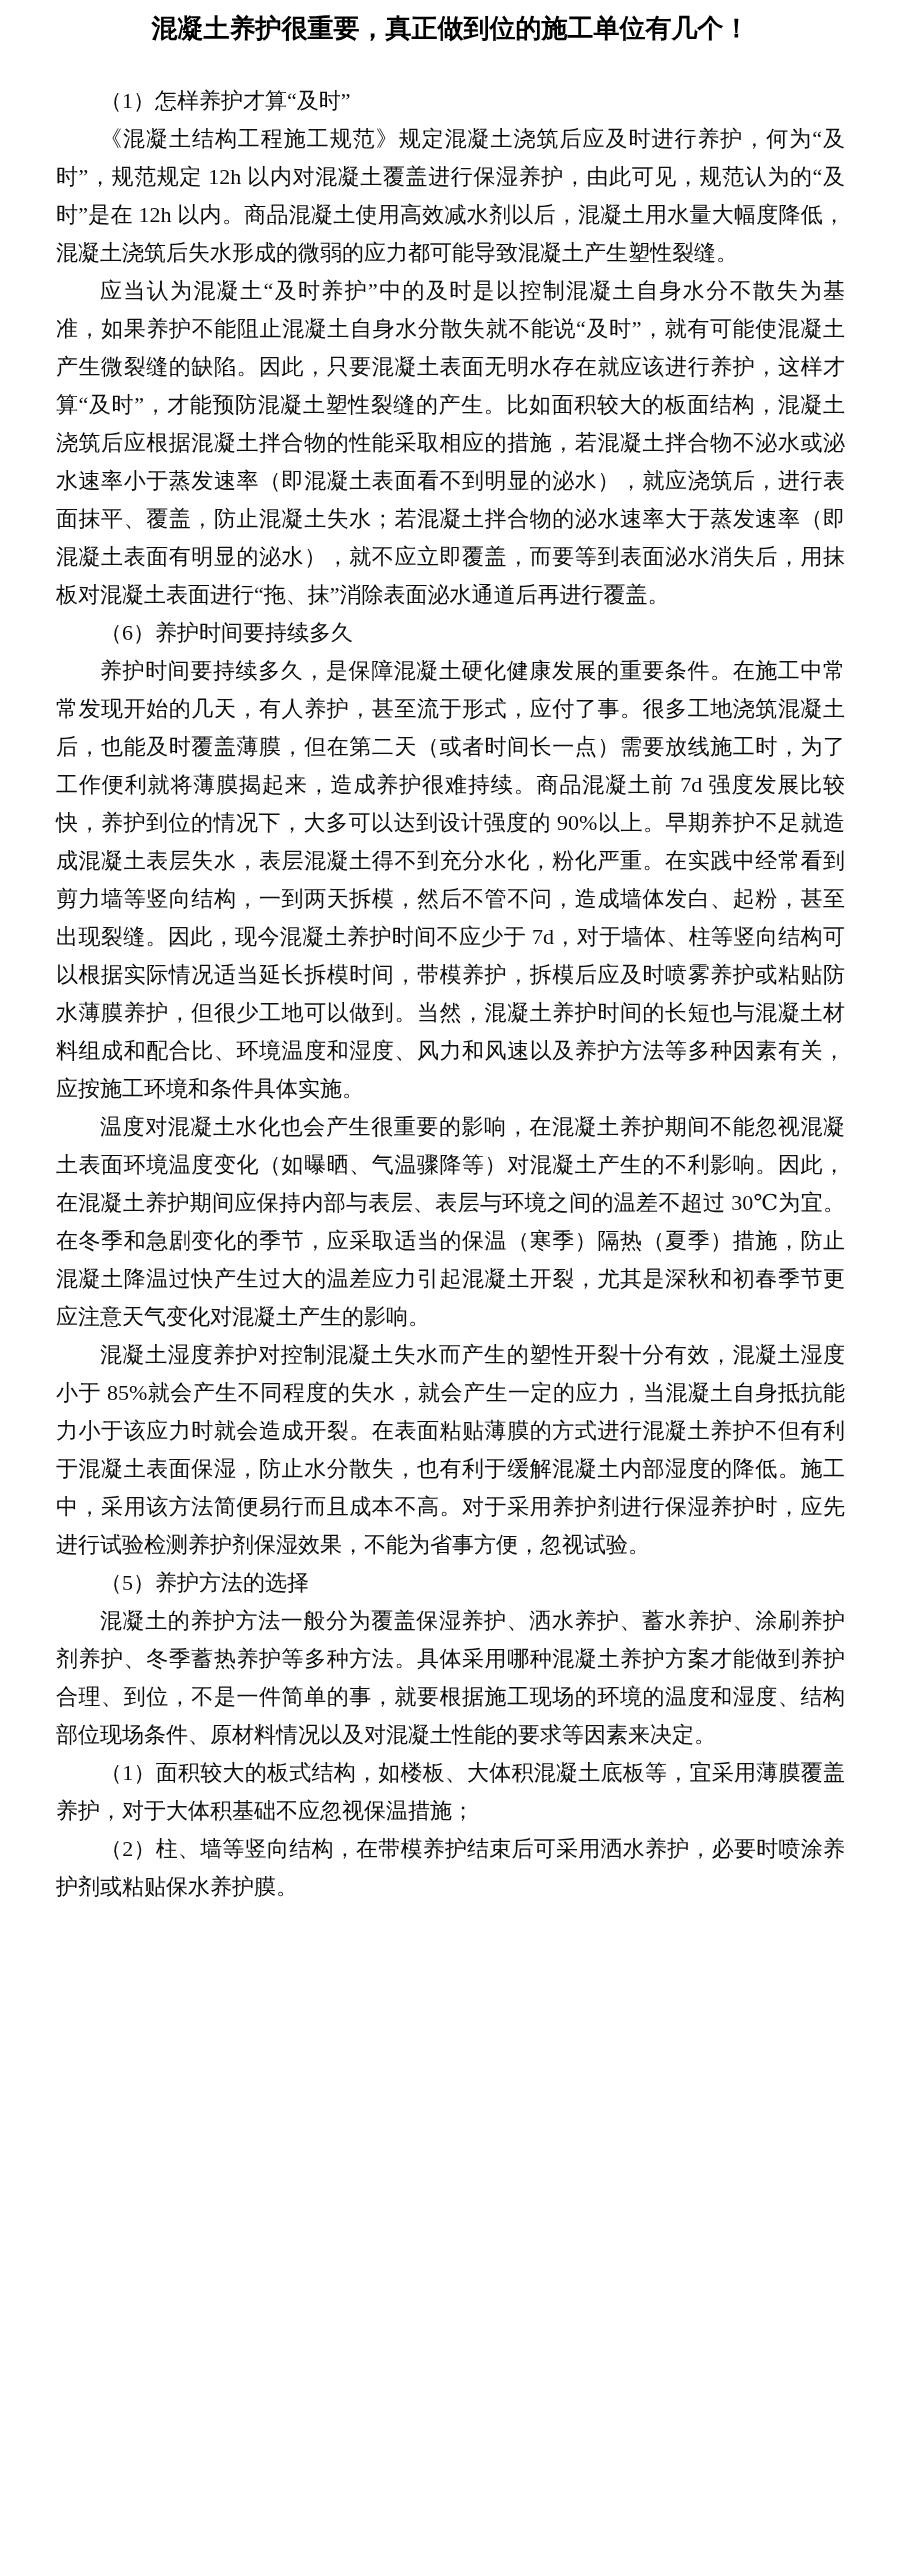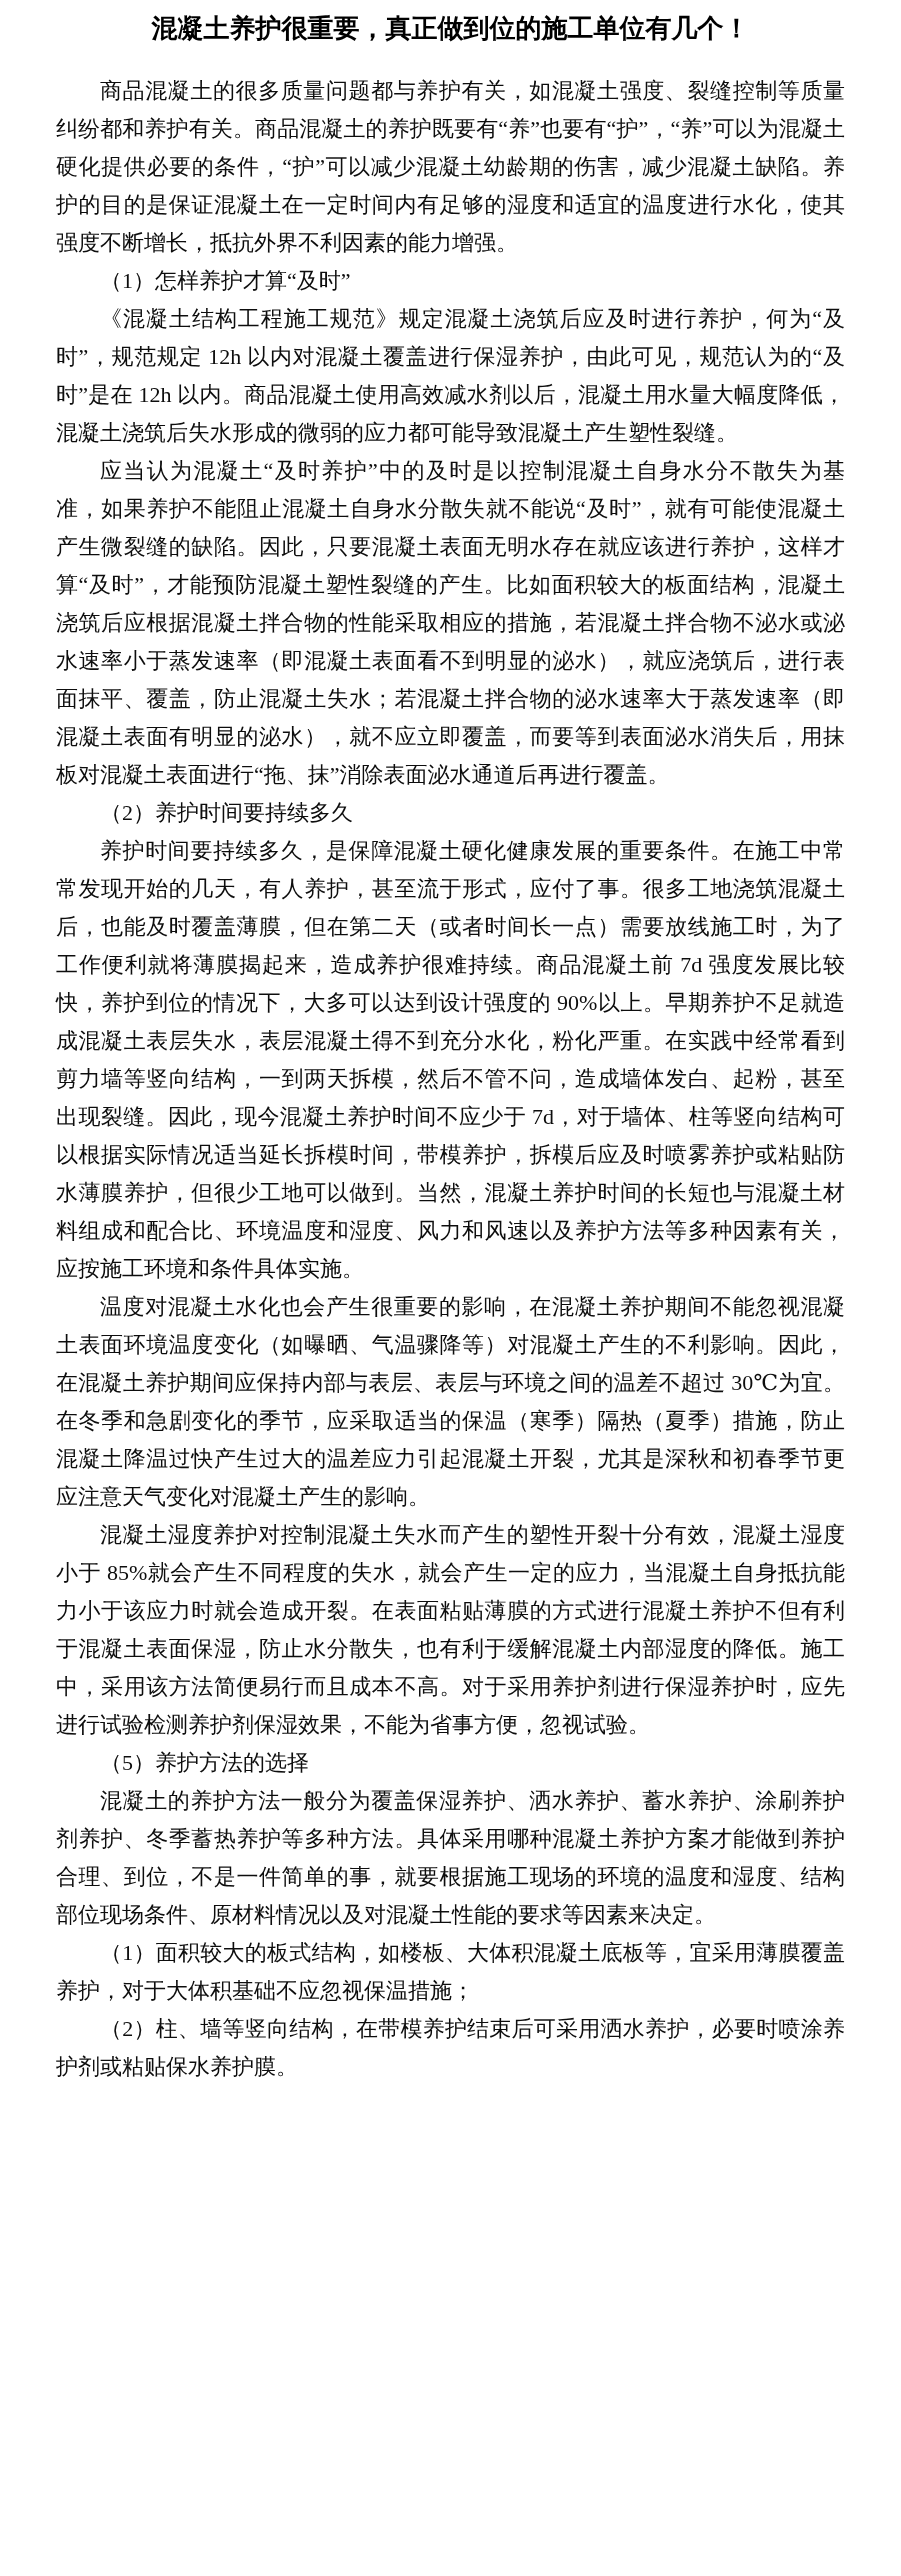--- a/index.html
+++ b/index.html
@@ -15,21 +15,21 @@
   }
   .page {
     padding: 11px 56px 0 56px;
     box-sizing: border-box;
     width: 901px;
   }
   .article-title {
     font-size: 26px;
     font-weight: bold;
     text-align: center;
-    margin: 0 0 26px 0;
+    margin: 0 0 36px 0;
     line-height: 1.35;
     color: #000000;
   }
   .article-body {
     width: 100%;
   }
   .para {
     margin: 0;
     font-size: 22px;
     line-height: 38px;
@@ -37,25 +37,24 @@
     text-indent: 2em;
     word-break: break-all;
   }
 </style>
 </head>
 <body>
 
 <div class="page">
   <h1 class="article-title">混凝土养护很重要，真正做到位的施工单位有几个！</h1>
   <div class="article-body">
-      <p class="para body">商品混凝土的很多质量问题都与养护有关，如混凝土强度、裂缝控制等质量纠纷都和养护有关。商品混凝土的养护既要有“养”也要有“护”，“养”可以为混凝土硬化提供必要的条件，“护”可以减少混凝土幼龄期的伤害，减少混凝土缺陷。养护的目的是保证混凝土在一定时间内有足够的湿度和适宜的温度进行水化，使其强度不断增长，抵抗外界不利因素的能力增强。</p>
       <p class="para heading">（1）怎样养护才算“及时”</p>
       <p class="para body">《混凝土结构工程施工规范》规定混凝土浇筑后应及时进行养护，何为“及时”，规范规定 12h 以内对混凝土覆盖进行保湿养护，由此可见，规范认为的“及时”是在 12h 以内。商品混凝土使用高效减水剂以后，混凝土用水量大幅度降低，混凝土浇筑后失水形成的微弱的应力都可能导致混凝土产生塑性裂缝。</p>
       <p class="para body">应当认为混凝土“及时养护”中的及时是以控制混凝土自身水分不散失为基准，如果养护不能阻止混凝土自身水分散失就不能说“及时”，就有可能使混凝土产生微裂缝的缺陷。因此，只要混凝土表面无明水存在就应该进行养护，这样才算“及时”，才能预防混凝土塑性裂缝的产生。比如面积较大的板面结构，混凝土浇筑后应根据混凝土拌合物的性能采取相应的措施，若混凝土拌合物不泌水或泌水速率小于蒸发速率（即混凝土表面看不到明显的泌水），就应浇筑后，进行表面抹平、覆盖，防止混凝土失水；若混凝土拌合物的泌水速率大于蒸发速率（即混凝土表面有明显的泌水），就不应立即覆盖，而要等到表面泌水消失后，用抹板对混凝土表面进行“拖、抹”消除表面泌水通道后再进行覆盖。</p>
-      <p class="para heading">（2）养护时间要持续多久</p>
+      <p class="para heading">（6）养护时间要持续多久</p>
       <p class="para body">养护时间要持续多久，是保障混凝土硬化健康发展的重要条件。在施工中常常发现开始的几天，有人养护，甚至流于形式，应付了事。很多工地浇筑混凝土后，也能及时覆盖薄膜，但在第二天（或者时间长一点）需要放线施工时，为了工作便利就将薄膜揭起来，造成养护很难持续。商品混凝土前 7d 强度发展比较快，养护到位的情况下，大多可以达到设计强度的 90%以上。早期养护不足就造成混凝土表层失水，表层混凝土得不到充分水化，粉化严重。在实践中经常看到剪力墙等竖向结构，一到两天拆模，然后不管不问，造成墙体发白、起粉，甚至出现裂缝。因此，现今混凝土养护时间不应少于 7d，对于墙体、柱等竖向结构可以根据实际情况适当延长拆模时间，带模养护，拆模后应及时喷雾养护或粘贴防水薄膜养护，但很少工地可以做到。当然，混凝土养护时间的长短也与混凝土材料组成和配合比、环境温度和湿度、风力和风速以及养护方法等多种因素有关，应按施工环境和条件具体实施。</p>
       <p class="para body">温度对混凝土水化也会产生很重要的影响，在混凝土养护期间不能忽视混凝土表面环境温度变化（如曝晒、气温骤降等）对混凝土产生的不利影响。因此，在混凝土养护期间应保持内部与表层、表层与环境之间的温差不超过 30℃为宜。在冬季和急剧变化的季节，应采取适当的保温（寒季）隔热（夏季）措施，防止混凝土降温过快产生过大的温差应力引起混凝土开裂，尤其是深秋和初春季节更应注意天气变化对混凝土产生的影响。</p>
       <p class="para body">混凝土湿度养护对控制混凝土失水而产生的塑性开裂十分有效，混凝土湿度小于 85%就会产生不同程度的失水，就会产生一定的应力，当混凝土自身抵抗能力小于该应力时就会造成开裂。在表面粘贴薄膜的方式进行混凝土养护不但有利于混凝土表面保湿，防止水分散失，也有利于缓解混凝土内部湿度的降低。施工中，采用该方法简便易行而且成本不高。对于采用养护剂进行保湿养护时，应先进行试验检测养护剂保湿效果，不能为省事方便，忽视试验。</p>
       <p class="para heading">（5）养护方法的选择</p>
       <p class="para body">混凝土的养护方法一般分为覆盖保湿养护、洒水养护、蓄水养护、涂刷养护剂养护、冬季蓄热养护等多种方法。具体采用哪种混凝土养护方案才能做到养护合理、到位，不是一件简单的事，就要根据施工现场的环境的温度和湿度、结构部位现场条件、原材料情况以及对混凝土性能的要求等因素来决定。</p>
       <p class="para body">（1）面积较大的板式结构，如楼板、大体积混凝土底板等，宜采用薄膜覆盖养护，对于大体积基础不应忽视保温措施；</p>
       <p class="para body">（2）柱、墙等竖向结构，在带模养护结束后可采用洒水养护，必要时喷涂养护剂或粘贴保水养护膜。</p>
     </div>
 </div>
 

